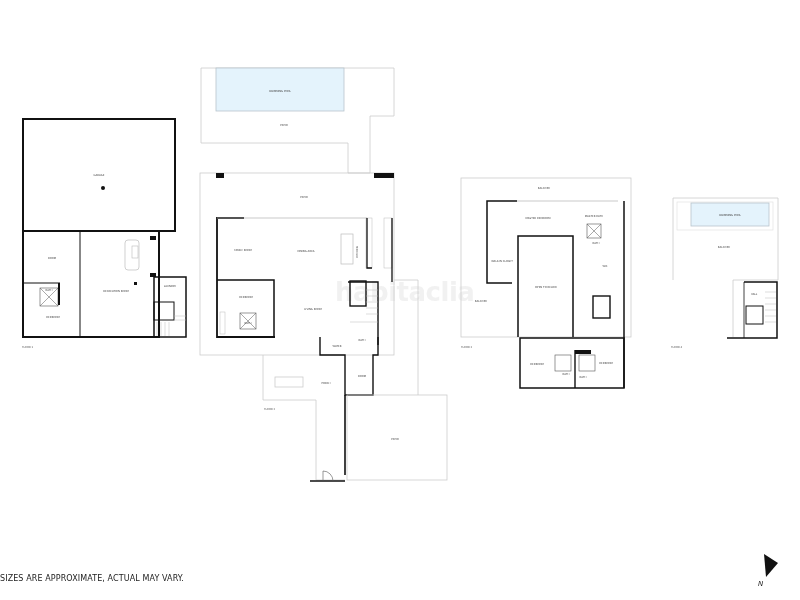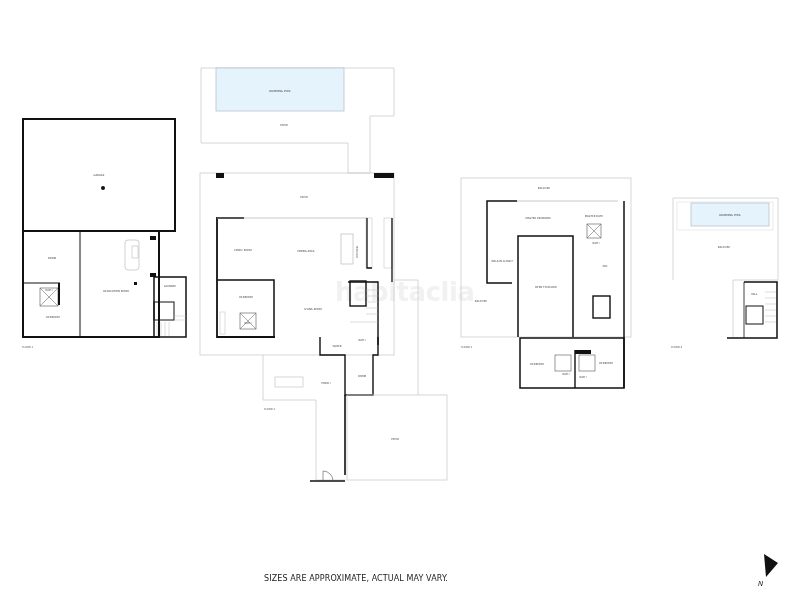--- a/index.html
+++ b/index.html
@@ -1,20 +1,20 @@
 <!DOCTYPE html>
 <html><head>
 <meta charset="utf-8">
 <style>
   html, body { margin:0; padding:0; background:#fff; }
   body { width:800px; height:600px; position:relative; overflow:hidden; font-family:"DejaVu Sans", sans-serif; }
   svg { position:absolute; left:0; top:0; }
   .lbl { font-family:"DejaVu Sans", sans-serif; font-size:2.6px; fill:#444; text-anchor:middle; }
   .flbl { font-family:"DejaVu Sans", sans-serif; font-size:2.6px; fill:#555; }
-  .disclaimer { position:absolute; left:0; width:712px; top:574px; text-align:center; font-family:"DejaVu Sans", sans-serif; font-size:8px; color:#222; letter-spacing:0.1px; }
+  .disclaimer { position:absolute; left:0; width:712px; top:574px; font-family:"DejaVu Sans", sans-serif; font-size:8px; color:#222; letter-spacing:0.1px; }
   .watermark { position:absolute; left:335px; top:277px; font-family:"DejaVu Sans", sans-serif; font-weight:bold; font-size:26px; color:rgba(235,235,235,0.7); letter-spacing:-0.5px; }
 </style>
 </head>
 <body>
 
 <div class="watermark">habitaclia</div>
 
 <svg width="800" height="600" viewBox="0 0 800 600">
 
   <g>

